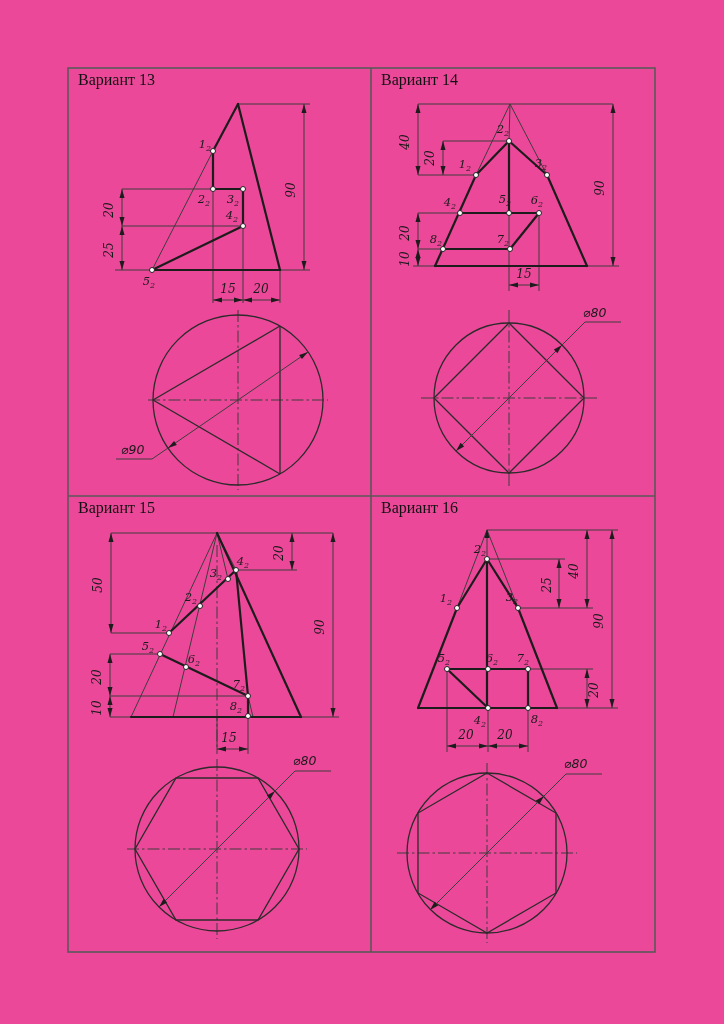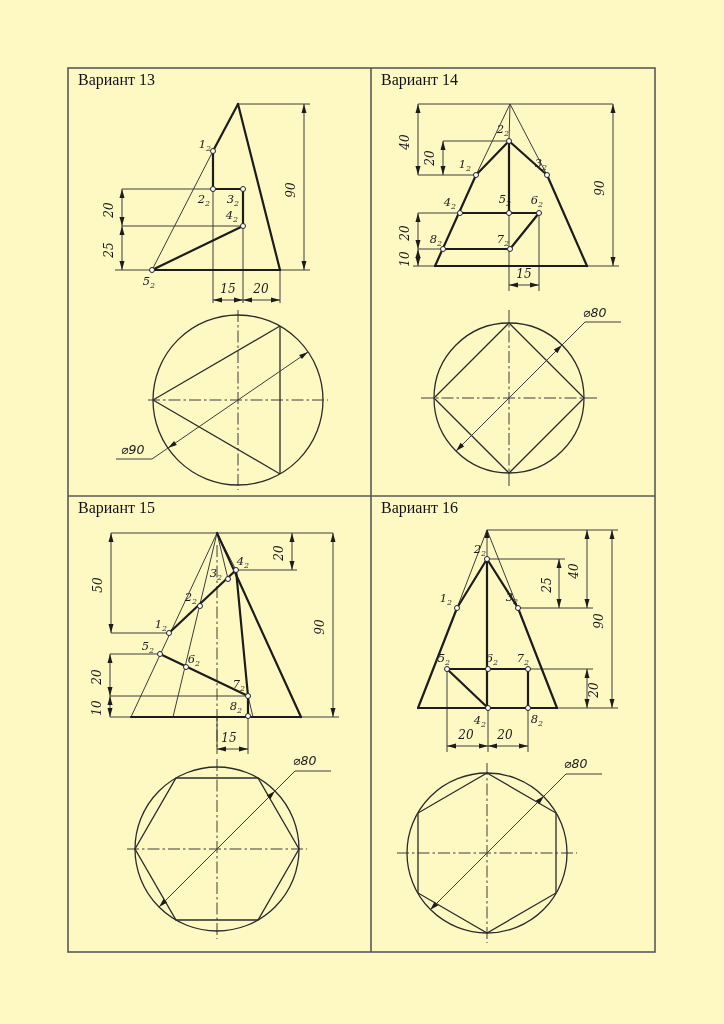--- a/index.html
+++ b/index.html
@@ -1,16 +1,16 @@
 <!DOCTYPE html>
 <html><head>
 <meta charset="utf-8">
 <style>
   html,body{margin:0;padding:0;background:#fff;}
-  .sheet-wrap{position:relative;width:724px;height:1024px;background:#fef9c3;margin:0 auto;
+  .sheet-wrap{position:relative;width:724px;height:1024px;background:#ec4899;margin:0 auto;
     font-family:"Liberation Serif", serif;}
   svg{display:block;}
   .grid-line{stroke:#595959;stroke-width:1.6;fill:none;}
   .thick{stroke:#1c1c1c;stroke-width:2.2;fill:none;stroke-linecap:round;}
   .thin{stroke:#3d3d3d;stroke-width:1;fill:none;}
   .med{stroke:#2b2b2b;stroke-width:1.3;fill:none;}
   .cl{stroke:#3d3d3d;stroke-width:1;fill:none;stroke-dasharray:12 3 2.5 3;}
   .marker{fill:#ffffff;stroke:#222222;stroke-width:1;}
   .arrowhead{fill:#1c1c1c;stroke:none;}
   .title{font:16px "Liberation Serif", serif;fill:#111111;}

